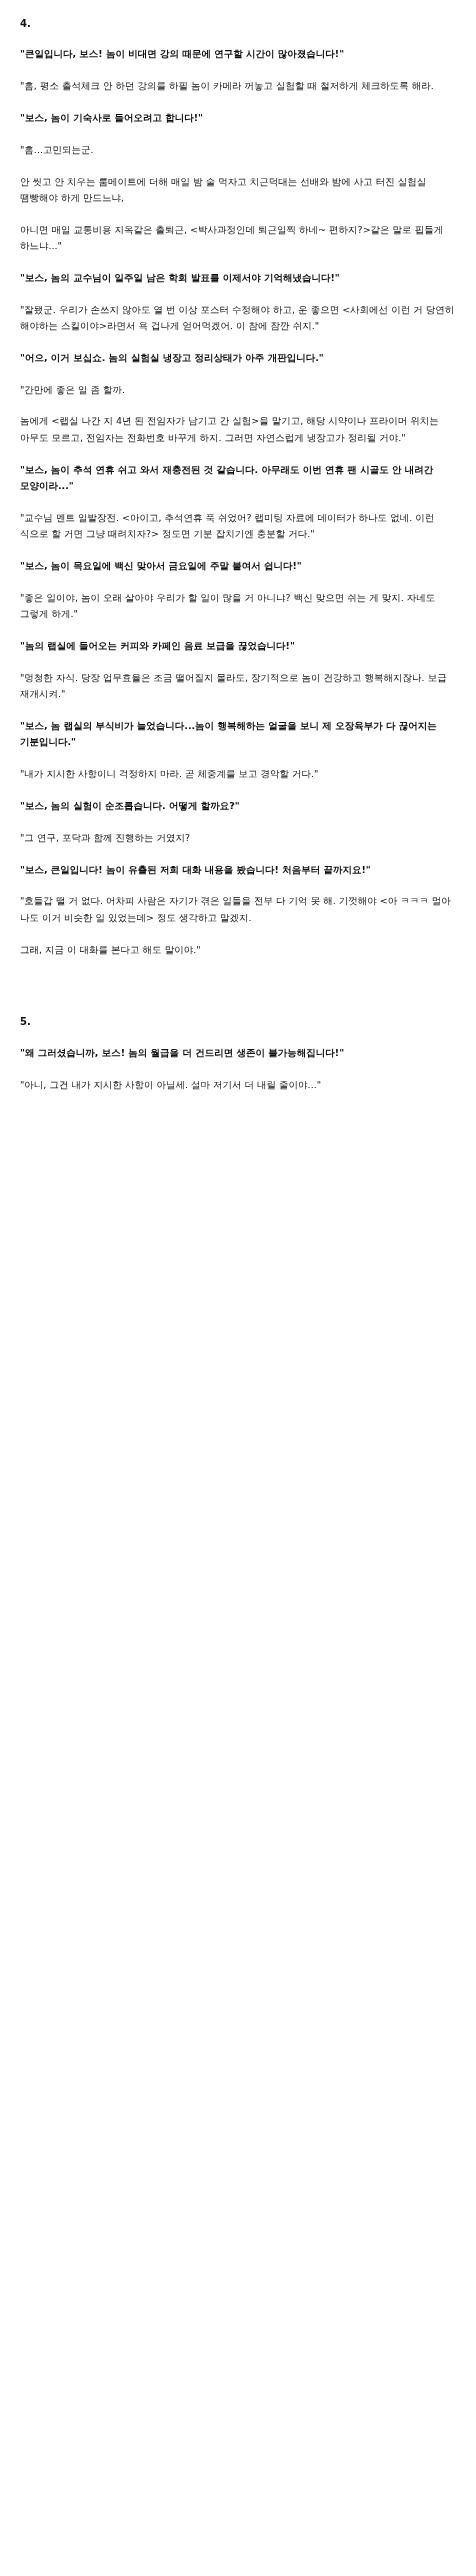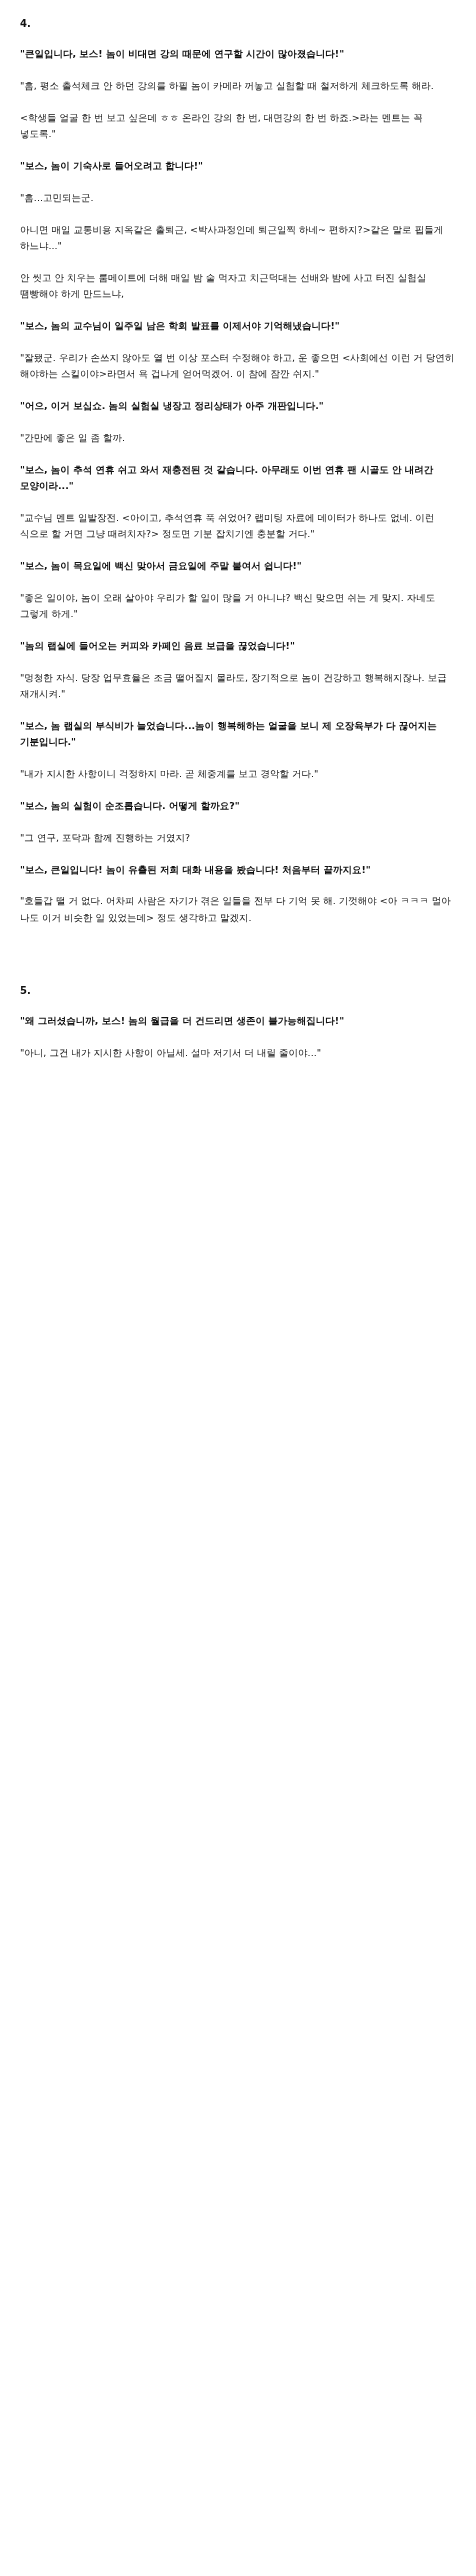--- a/index.html
+++ b/index.html
@@ -42,41 +42,42 @@
 </head>
 <body>
 
 <div class="page">
 
   <div>
     <div class="section-num">4.</div>
 
     <p class="para bold">"큰일입니다, 보스! 놈이 비대면 강의 때문에 연구할 시간이 많아졌습니다!"</p>
     <p class="para">"흠, 평소 출석체크 안 하던 강의를 하필 놈이 카메라 꺼놓고 실험할 때 철저하게 체크하도록 해라.</p>
-    <p class="para">&lt;학생들 얼굴 한 번 보고 싶은데 ㅎㅎ 온라인 강의 한 번, 대면강의 한 번 하죠.&gt;라는 멘트는 꼭 넣도록."</p>
     <p class="para bold">"보스, 놈이 기숙사로 들어오려고 합니다!"</p>
     <p class="para">"흠...고민되는군.</p>
+    <p class="para">안 씻고 안 치우는 룸메이트에 더해 매일 밤 술 먹자고 치근덕대는 선배와 밤에 사고 터진 실험실 땜빵해야 하게 만드느냐,</p>
     <p class="para">아니면 매일 교통비용 지옥같은 출퇴근, &lt;박사과정인데 퇴근일찍 하네~ 편하지?&gt;같은 말로 핍들게 하느냐..."</p>
-    <p class="para">안 씻고 안 치우는 룸메이트에 더해 매일 밤 술 먹자고 치근덕대는 선배와 밤에 사고 터진 실험실 땜빵해야 하게 만드느냐,</p>
     <p class="para bold">"보스, 놈의 교수님이 일주일 남은 학회 발표를 이제서야 기억해냈습니다!"</p>
     <p class="para">"잘됐군. 우리가 손쓰지 않아도 열 번 이상 포스터 수정해야 하고, 운 좋으면 &lt;사회에선 이런 거 당연히 해야하는 스킬이야&gt;라면서 욕 겁나게 얻어먹겠어. 이 참에 잠깐 쉬지."</p>
     <p class="para bold">"어으, 이거 보십쇼. 놈의 실험실 냉장고 정리상태가 아주 개판입니다."</p>
     <p class="para">"간만에 좋은 일 좀 할까.</p>
+    <p class="para">놈에게 &lt;랩실 나간 지 4년 된 전임자가 남기고 간 실험&gt;을 맡기고, 해당 시약이나 프라이머 위치는 아무도 모르고, 전임자는 전화번호 바꾸게 하지. 그러면 자연스럽게 냉장고가 정리될 거야."</p>
     <p class="para bold">"보스, 놈이 추석 연휴 쉬고 와서 재충전된 것 같습니다. 아무래도 이번 연휴 팬 시골도 안 내려간 모양이라..."</p>
     <p class="para">"교수님 멘트 일발장전. &lt;아이고, 추석연휴 푹 쉬었어? 랩미팅 자료에 데이터가 하나도 없네. 이런 식으로 할 거면 그냥 때려치자?&gt; 정도면 기분 잡치기엔 충분할 거다."</p>
     <p class="para bold">"보스, 놈이 목요일에 백신 맞아서 금요일에 주말 붙여서 쉽니다!"</p>
     <p class="para">"좋은 일이야, 놈이 오래 살아야 우리가 할 일이 많을 거 아니냐? 백신 맞으면 쉬는 게 맞지. 자네도 그렇게 하게."</p>
     <p class="para bold">"놈의 랩실에 들어오는 커피와 카페인 음료 보급을 끊었습니다!"</p>
     <p class="para">"멍청한 자식. 당장 업무효율은 조금 떨어질지 몰라도, 장기적으로 놈이 건강하고 행복해지잖나. 보급 재개시켜."</p>
     <p class="para bold">"보스, 놈 랩실의 부식비가 늘었습니다...놈이 행복해하는 얼굴을 보니 제 오장육부가 다 끊어지는 기분입니다."</p>
     <p class="para">"내가 지시한 사항이니 걱정하지 마라. 곧 체중계를 보고 경악할 거다."</p>
     <p class="para bold">"보스, 놈의 실험이 순조롭습니다. 어떻게 할까요?"</p>
     <p class="para">"그 연구, 포닥과 함께 진행하는 거였지?</p>
     <p class="para bold">"보스, 큰일입니다! 놈이 유출된 저희 대화 내용을 봤습니다! 처음부터 끝까지요!"</p>
     <p class="para">"호들갑 떨 거 없다. 어차피 사람은 자기가 겪은 일들을 전부 다 기억 못 해. 기껏해야 &lt;아 ㅋㅋㅋ 멀아 나도 이거 비슷한 일 있었는데&gt; 정도 생각하고 말겠지.</p>
+    <p class="para">그래, 지금 이 대화를 본다고 해도 말이야."</p>
   </div>
 
   <div class="spacer-lg"></div>
 
   <div>
     <div class="section-num">5.</div>
 
     <p class="para bold">"왜 그러셨습니까, 보스! 놈의 월급을 더 건드리면 생존이 불가능해집니다!"</p>
     <p class="para">"아니, 그건 내가 지시한 사항이 아닐세. 설마 저기서 더 내릴 줄이야..."</p>
   </div>

